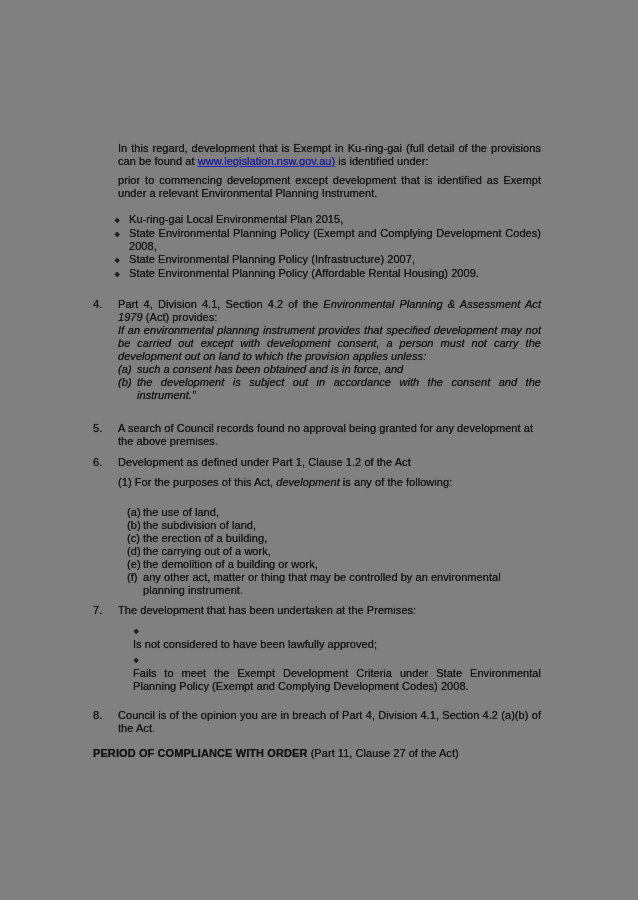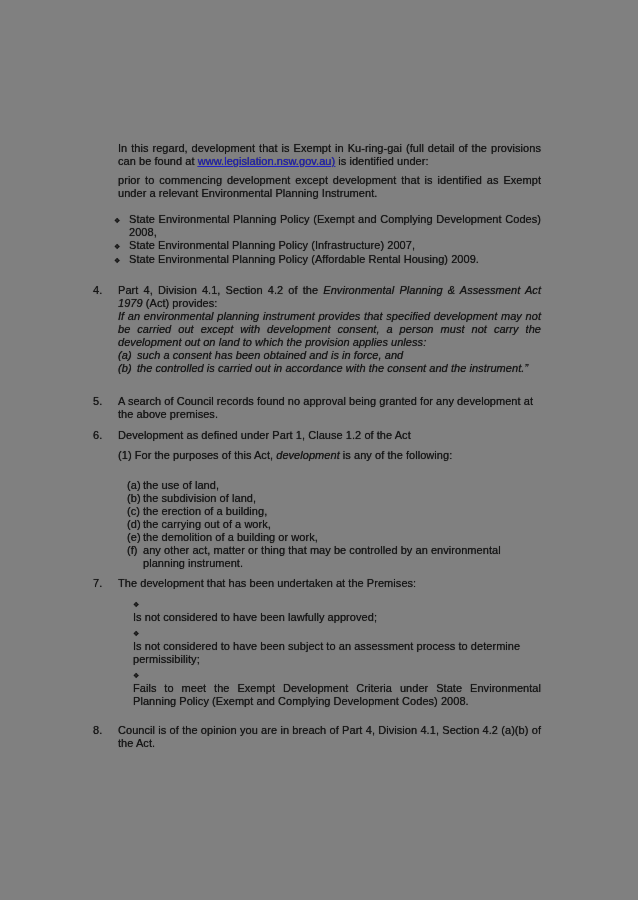--- a/index.html
+++ b/index.html
@@ -58,20 +58,24 @@
 
 <div class="sheet" style="color: rgb(22, 22, 22);">
 
   <p id="p2" class="indent just"><span>In this regard, development that is Exempt in Ku-ring-gai (full detail of the provisions can be found at </span><span class="link" style="color: rgb(32, 33, 200);">www.legislation.nsw.gov.au)</span><span> is identified under:</span></p>
 
   <p id="p1" class="indent just">prior to commencing development except development that is identified as Exempt under a relevant Environmental Planning Instrument.</p>
 
   <ul class="blist">
     <li>
       <span class="bm">❖</span>
+      <span class="bt just">Ku-ring-gai Local Environmental Plan 2015,</span>
+    </li>
+    <li>
+      <span class="bm">❖</span>
       <span class="bt just">State Environmental Planning Policy (Exempt and Complying Development Codes) 2008,</span>
     </li>
     <li>
       <span class="bm">❖</span>
       <span class="bt just">State Environmental Planning Policy (Infrastructure) 2007,</span>
     </li>
     <li>
       <span class="bm">❖</span>
       <span class="bt just">State Environmental Planning Policy (Affordable Rental Housing) 2009.</span>
     </li>
@@ -81,21 +85,21 @@
     <span class="num">4.</span>
     <div class="itext">
       <p class="just"><span>Part 4, Division 4.1, Section 4.2 of the </span><i>Environmental Planning &amp; Assessment Act 1979</i><span> (Act) provides:</span></p>
       <p class="it just">If an environmental planning instrument provides that specified development may not be carried out except with development consent, a person must not carry the development out on land to which the provision applies unless:</p>
       <div class="pt it">
         <span class="pm4">(a)</span>
         <span class="ptx">such a consent has been obtained and is in force, and</span>
       </div>
       <div class="pt it">
         <span class="pm4">(b)</span>
-        <span class="ptx just">the controlled is carried out in accordance with the consent and the instrument.”</span>
+        <span class="ptx just">the development is subject out in accordance with the consent and the instrument.”</span>
       </div>
     </div>
   </div>
 
   <div id="item5" class="item">
     <span class="num">5.</span>
     <div class="itext">
       <p>A search of Council records found no approval being granted for any development at the above premises.</p>
     </div>
   </div>
@@ -138,31 +142,28 @@
     <span class="num">7.</span>
     <div class="itext">
       <p>The development that has been undertaken at the Premises:</p>
       <ul class="l2">
         <li>
           <span class="bm">❖</span>
           <span class="bt just">Is not considered to have been lawfully approved;</span>
         </li>
         <li>
           <span class="bm">❖</span>
-          <span class="bt">Is not considered to have been subject to an assessment process to determine permissibility;</span>
-        </li>
-        <li>
-          <span class="bm">❖</span>
           <span class="bt just">Fails to meet the Exempt Development Criteria under State Environmental Planning Policy (Exempt and Complying Development Codes) 2008.</span>
         </li>
       </ul>
     </div>
   </div>
 
   <div id="item8" class="item">
     <span class="num">8.</span>
     <div class="itext">
       <p class="just">Council is of the opinion you are in breach of Part 4, Division 4.1, Section 4.2 (a)(b) of the Act.</p>
     </div>
   </div>
 
+  <p class="footer"><b>PERIOD OF COMPLIANCE WITH ORDER</b><span> (Part 11, Clause 27 of the Act)</span></p>
 
 </div>
 
 </body></html>

